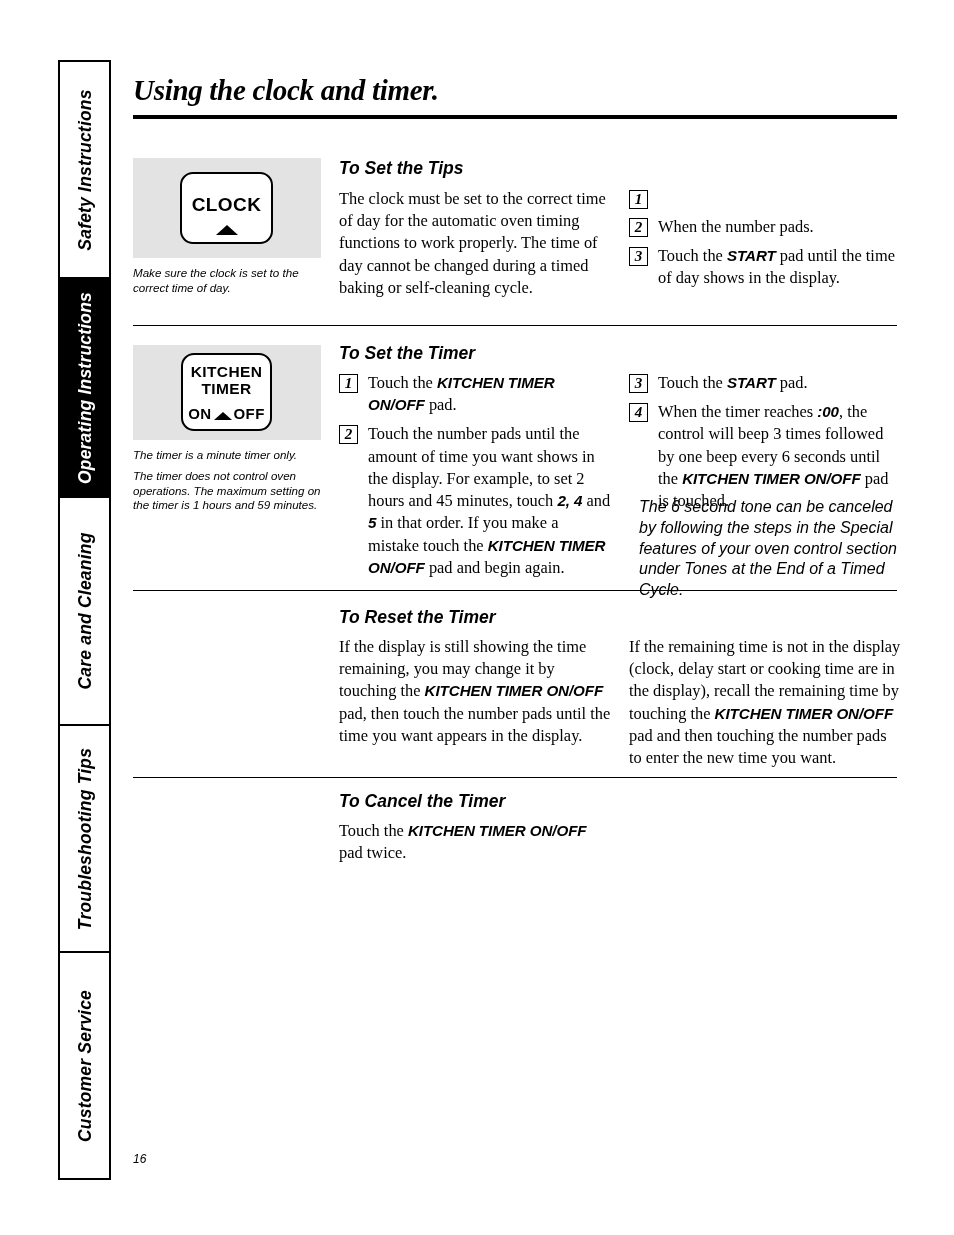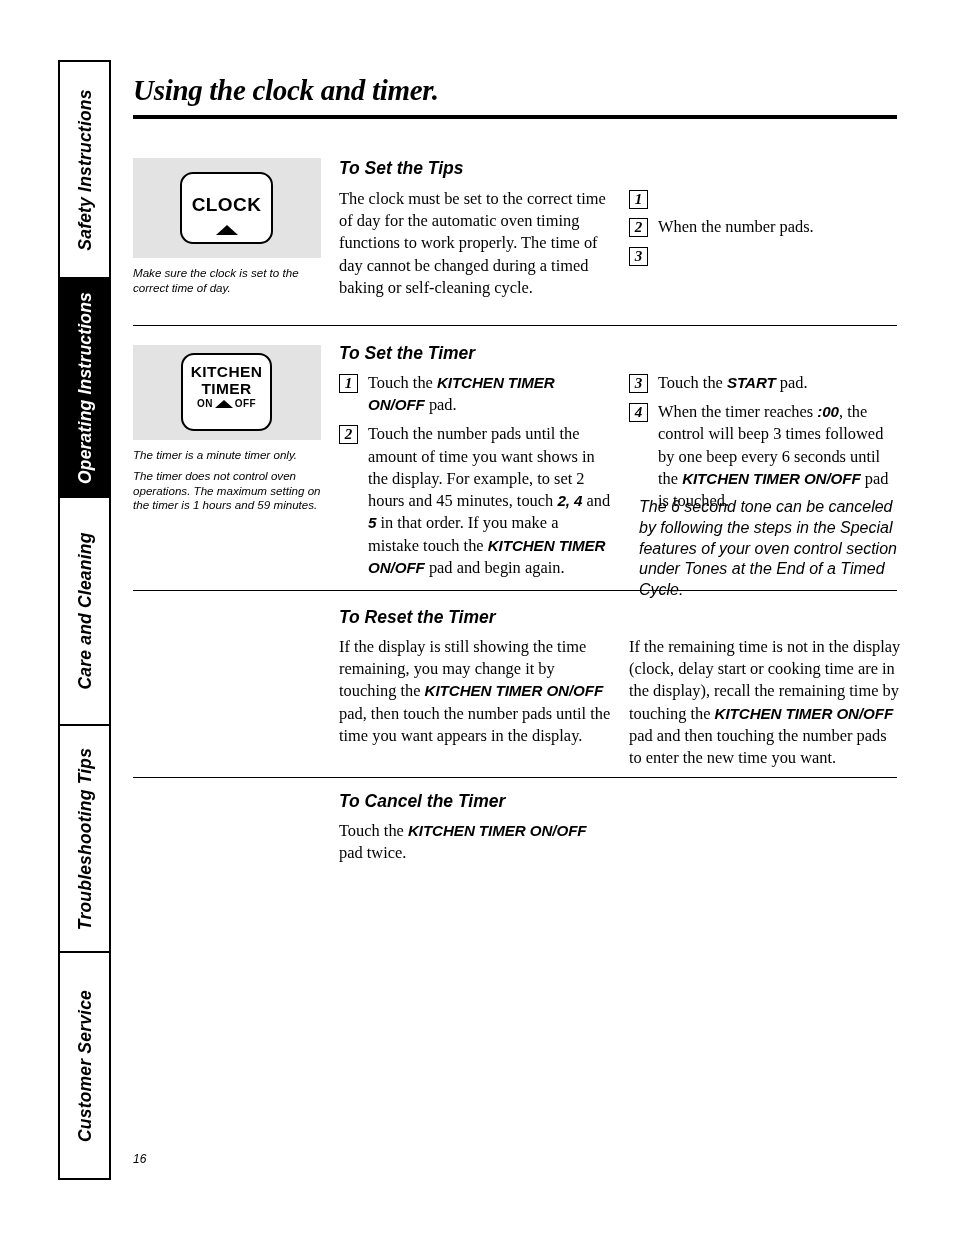--- a/index.html
+++ b/index.html
@@ -245,32 +245,33 @@
 <div class="steps" style="left:629px; top:188px; width:270px;">
   <div class="step">
     <div class="step-num">1</div>
   </div>
   <div class="step">
     <div class="step-num">2</div>
     <div class="step-text"><span>When the number pads.</span></div>
   </div>
   <div class="step">
     <div class="step-num">3</div>
+    <div class="step-text"><span>Touch the </span><b class="pad-ref">START</b><span> pad until the time of day shows in the display.</span></div>
   </div>
 </div>
 
 <div class="rule-thin" style="top:325px"></div>
 
 <div class="illus-panel" style="left:133px; top:345px; height:95px;">
   <div class="pad" style="left:48px; top:8px; width:91px; height:78px;">
     <div class="pad-text" style="font-size:15.5px; margin-top:8px; line-height:1.12;">
       <span>KITCHEN</span><br>
       <span>TIMER</span>
     </div>
-    <div class="pad-text" style="font-size:10px; ">
+    <div class="pad-text" style="font-size:15px; margin-top:7px;">
       <span>ON</span><span class="tri-sm"></span><span>OFF</span>
     </div>
   </div>
 </div>
 <div class="caption" style="left:133px; top:448px;">
   <p>The timer is a minute timer only.</p>
   <p>The timer does not control oven operations. The maximum setting on the timer is 1 hours and 59 minutes.</p>
 </div>
 
 <div class="sec-head" style="left:339px; top:343px;">To Set the Timer</div>

